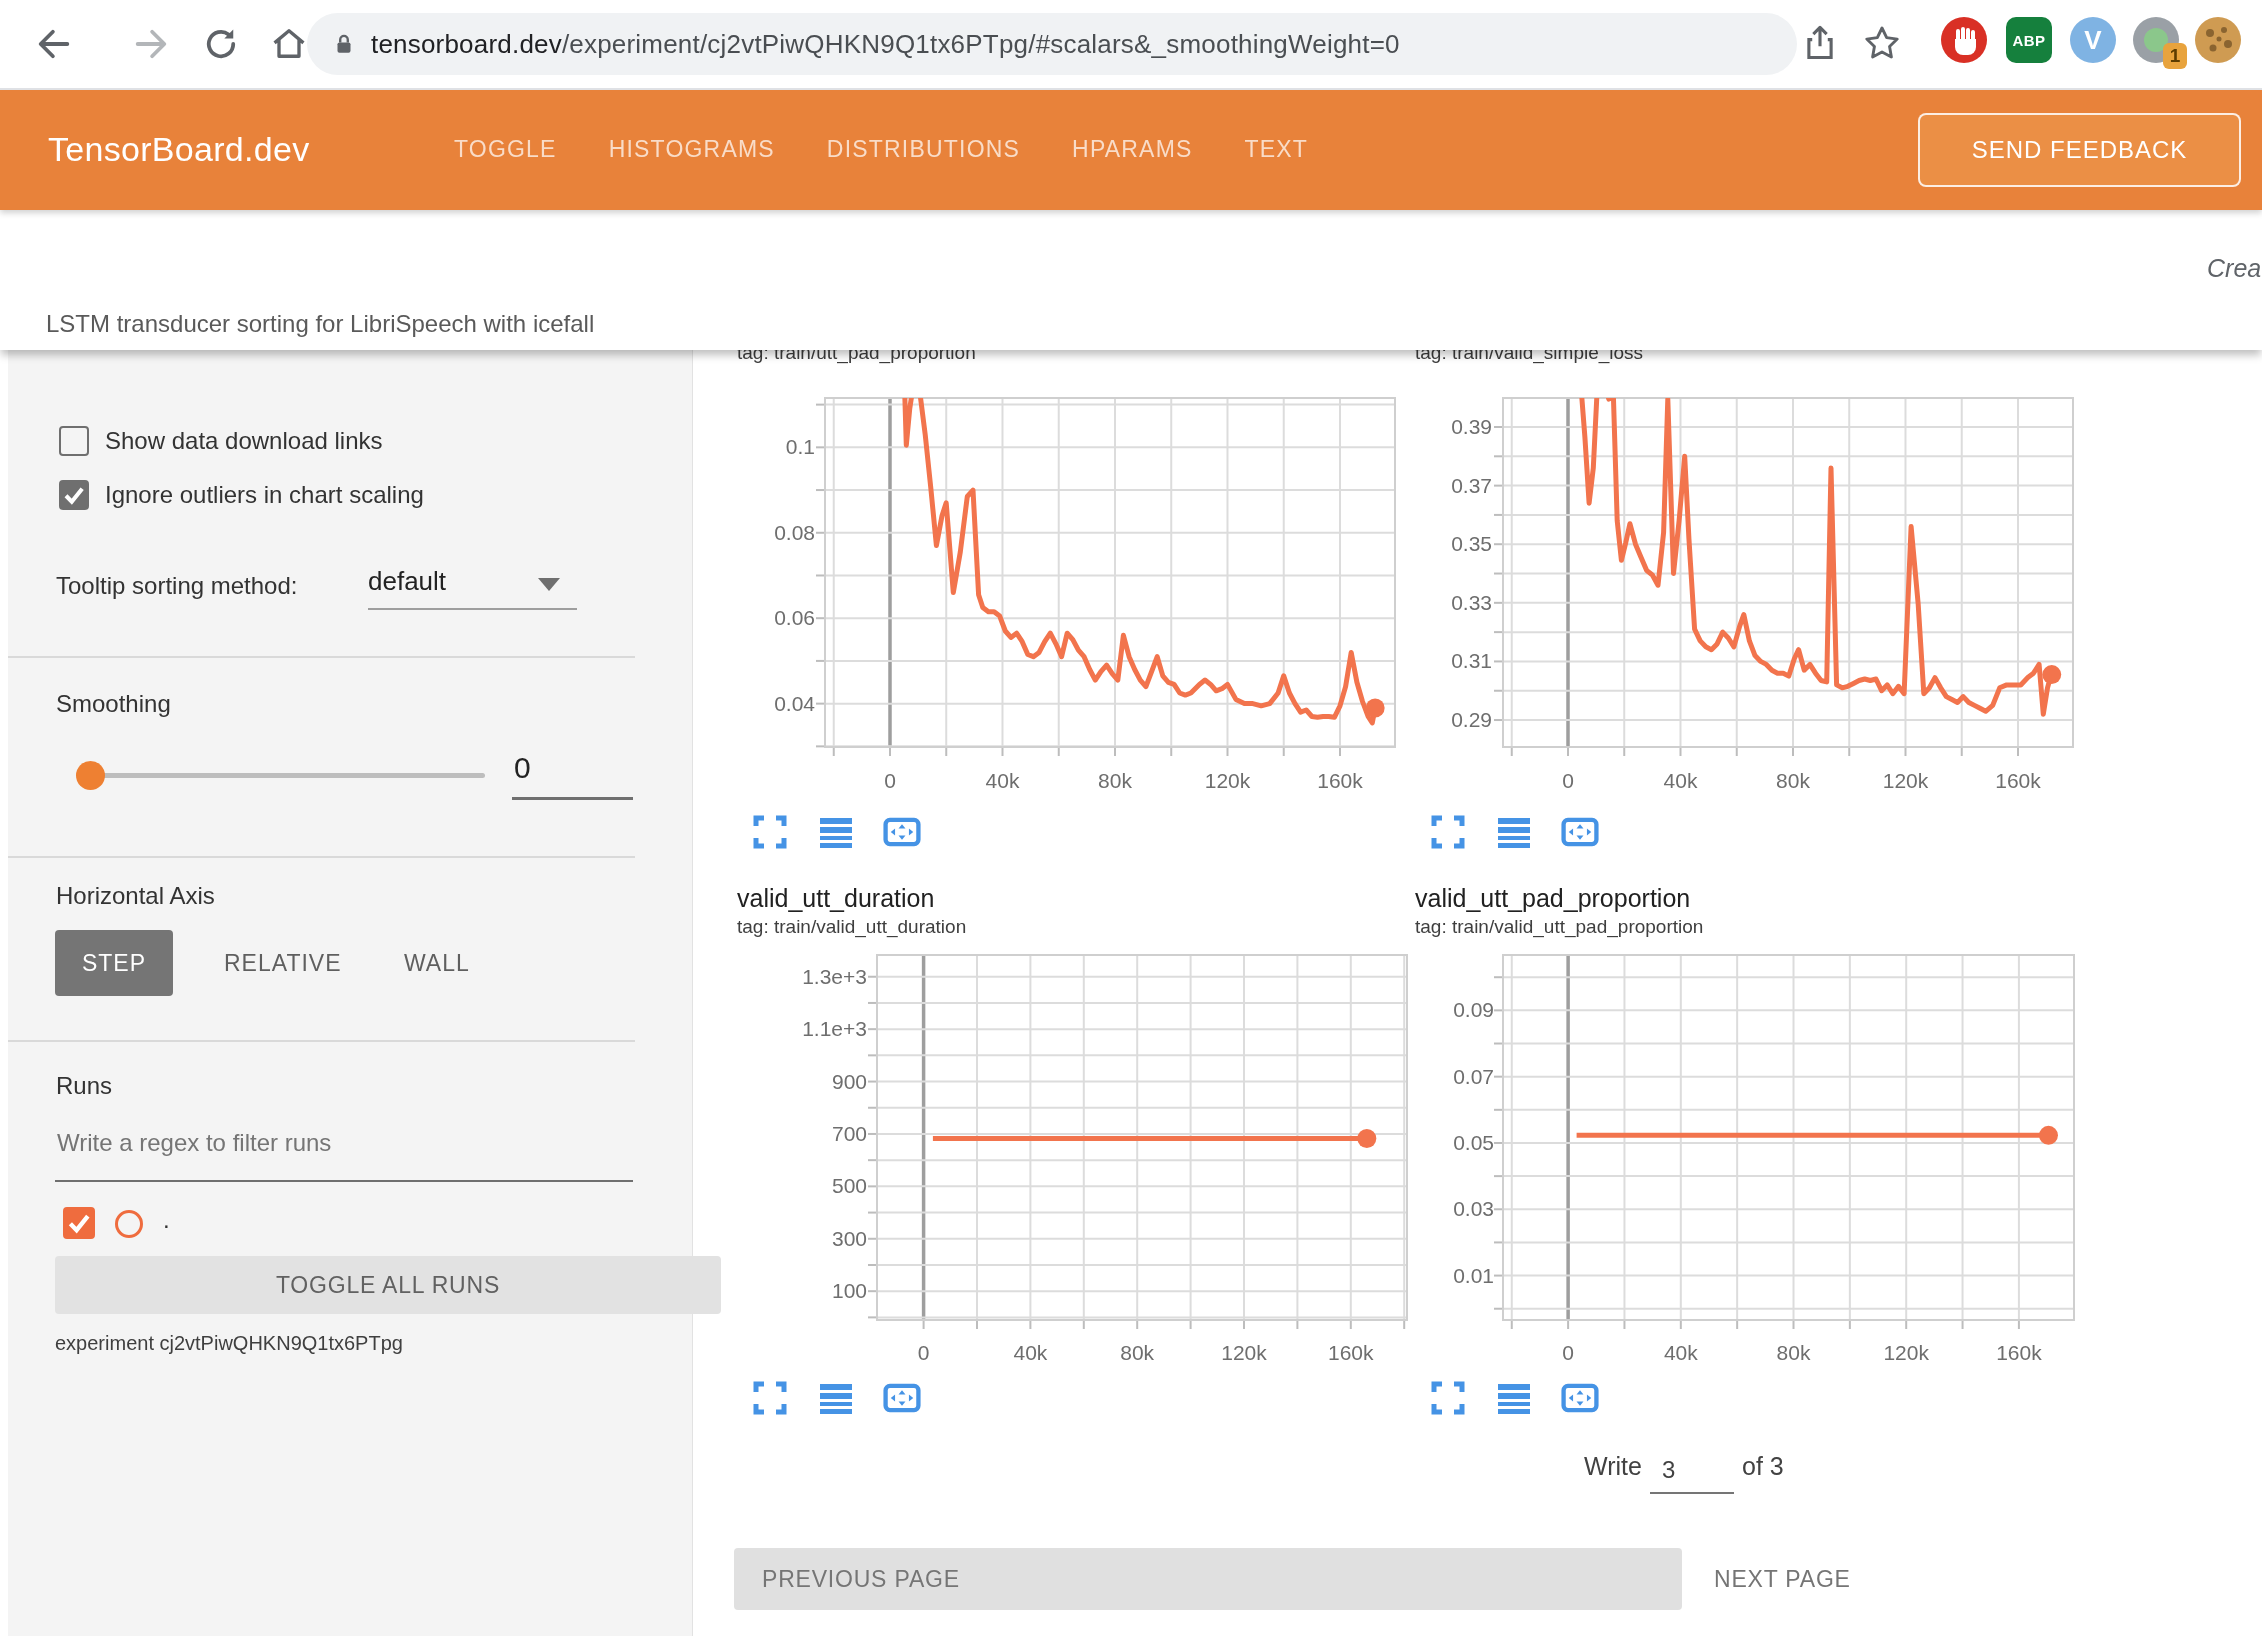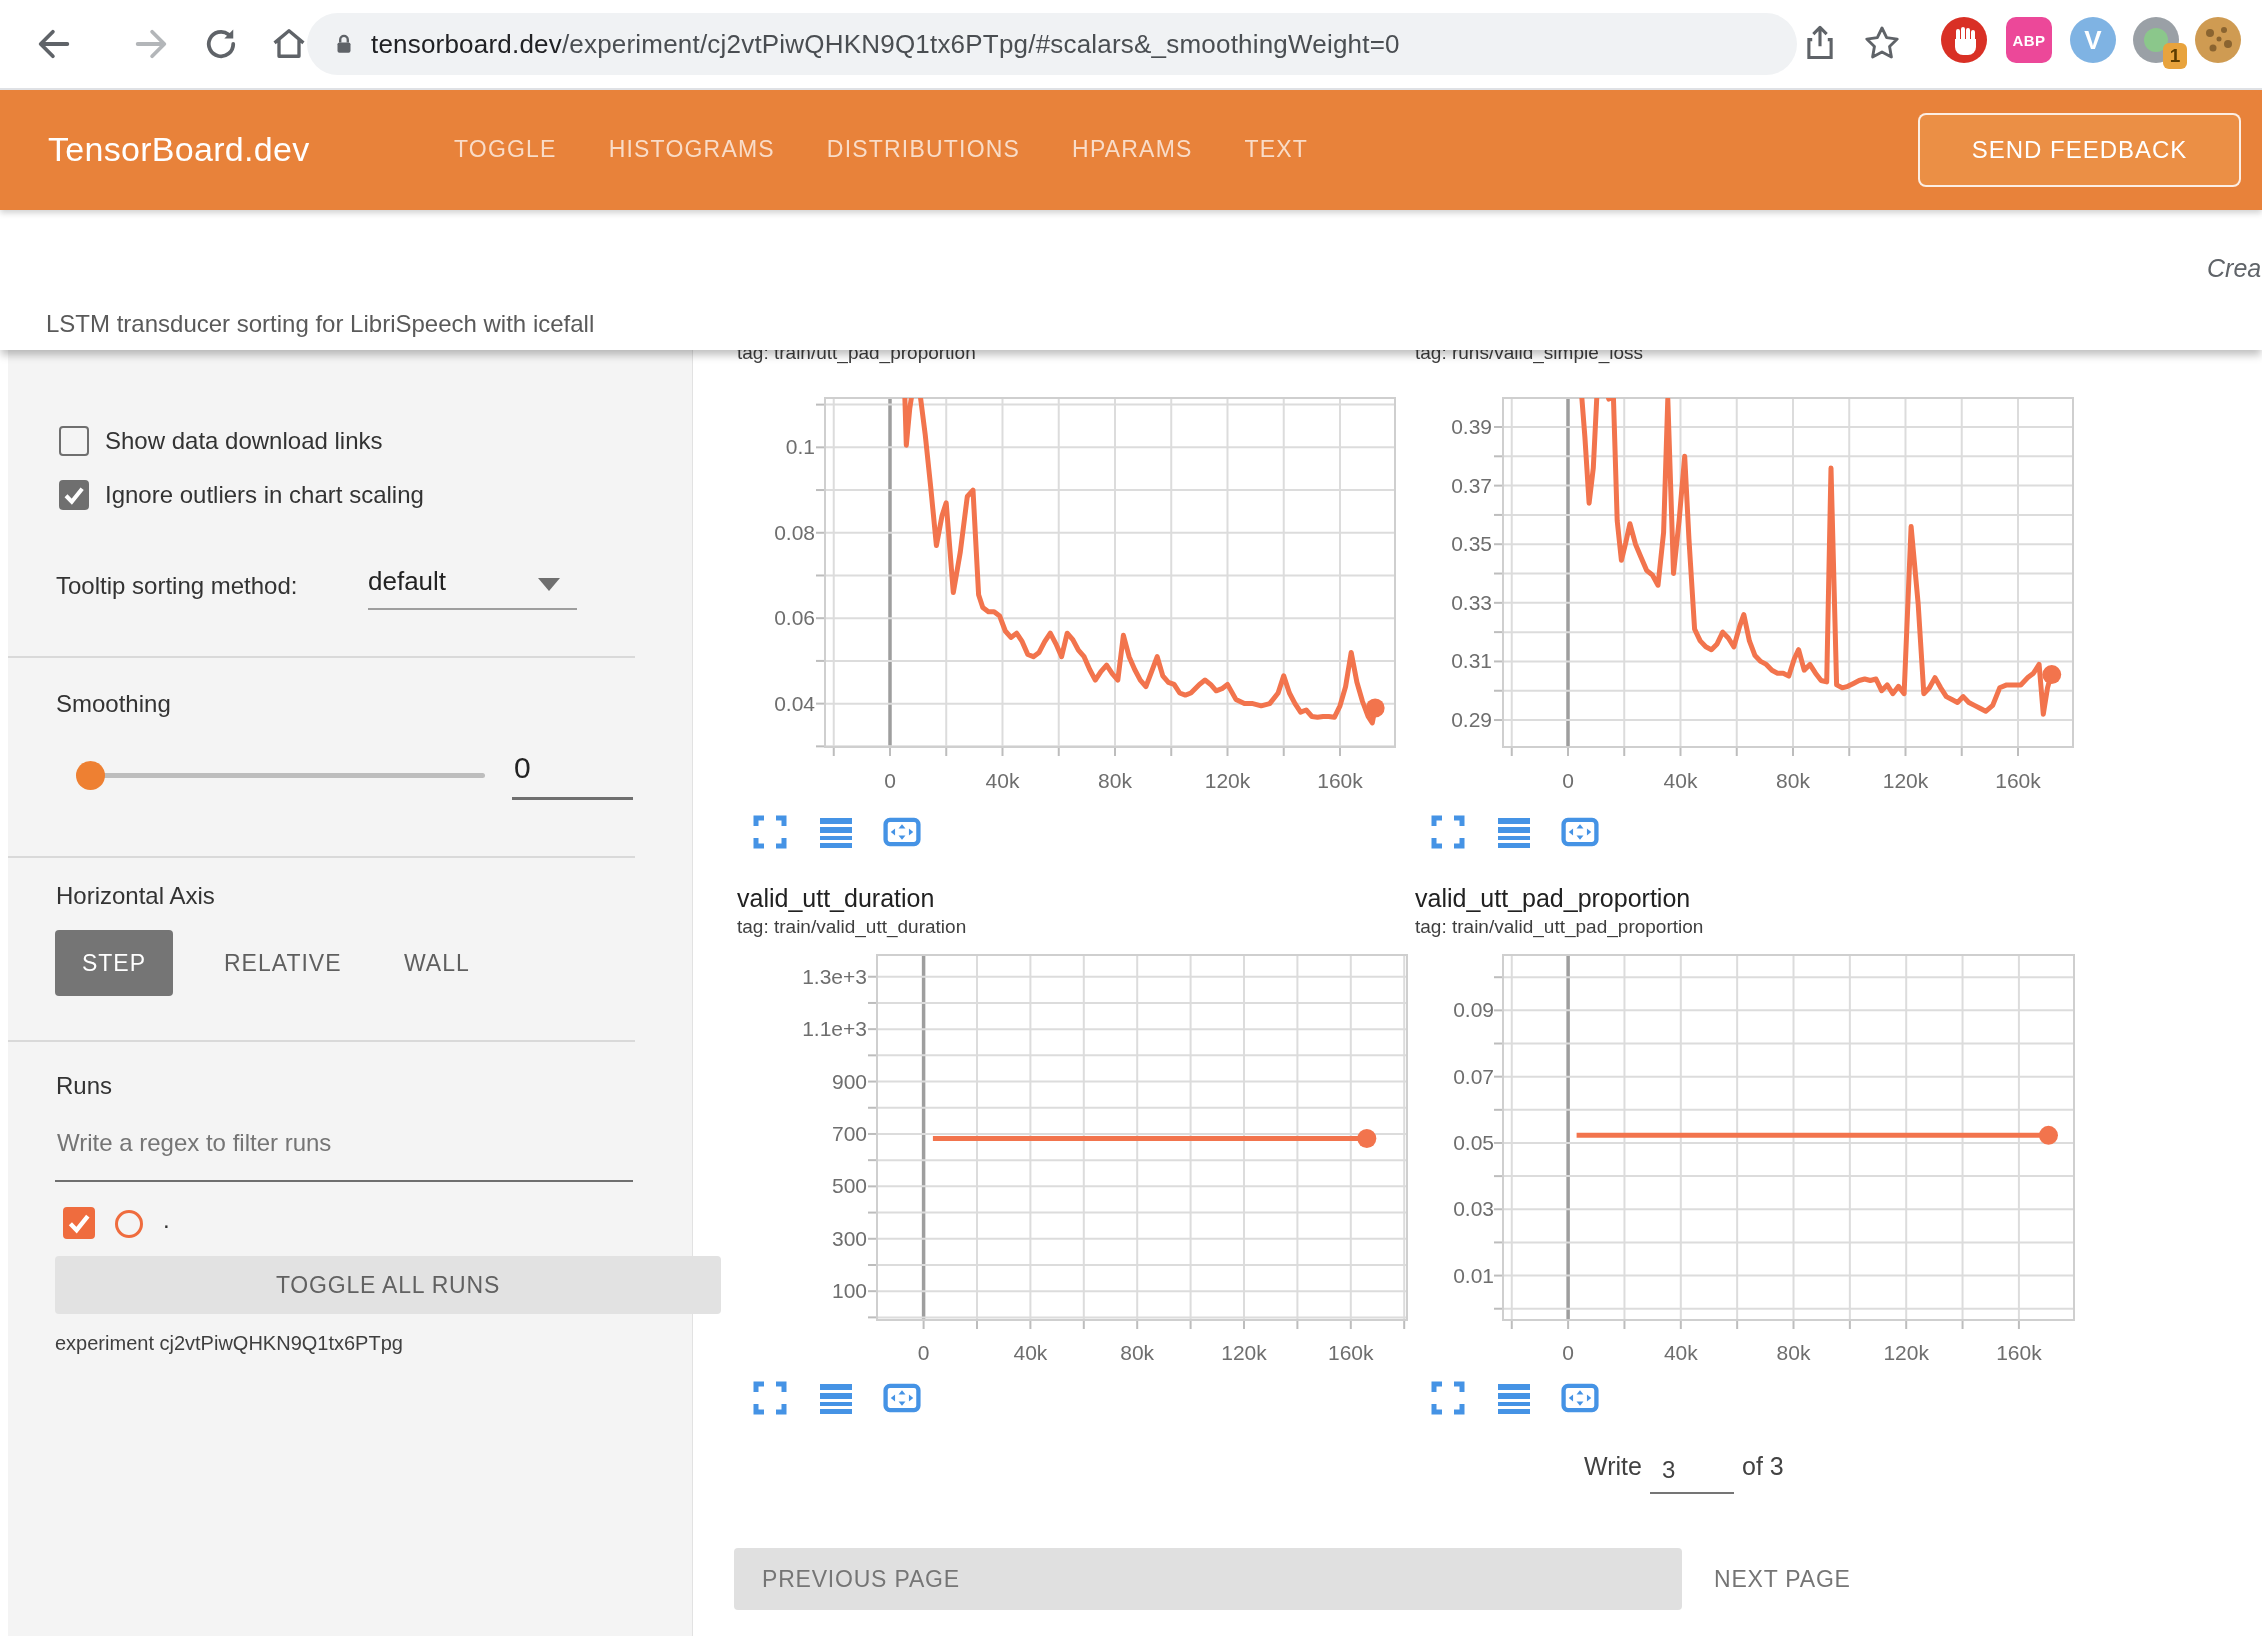--- a/index.html
+++ b/index.html
@@ -118,21 +118,21 @@
       <svg viewBox="0 0 46 46">
           <g fill="#fff">
             <rect x="15" y="12" width="4" height="14" rx="2"></rect>
             <rect x="20" y="10" width="4" height="16" rx="2"></rect>
             <rect x="25" y="11" width="4" height="15" rx="2"></rect>
             <rect x="30" y="13" width="4" height="12" rx="2"></rect>
             <path d="M14 22 h21 v8 a8 8 0 0 1 -8 8 h-5 a8 8 0 0 1 -8 -8 z"></path>
           </g>
         </svg>
     </div>
-    <div class="ext" style="left:2006px;background:#ec4899;border-radius:10px;display:flex;align-items:center;justify-content:center">
+    <div class="ext" style="left:2006px;background:#15803d;border-radius:10px;display:flex;align-items:center;justify-content:center">
       <span style="color:#fff;font-size:15px;font-weight:bold;letter-spacing:0.5px">ABP</span>
     </div>
     <div class="ext" style="left:2070px;background:#7fb3e3;display:flex;align-items:center;justify-content:center">
       <span style="color:#fff;font-size:26px;font-weight:bold">V</span>
     </div>
     <div class="ext" style="left:2133px;background:#9aa0a6">
       <div style="position:absolute;left:11px;top:11px;width:24px;height:24px;border-radius:50%;background:#8bc78b"></div>
       <div class="badge">1</div>
     </div>
     <div class="ext" style="left:2195px;background:#cf9b52">
@@ -208,21 +208,21 @@
         <polyline points="2.7,7.4 5.8,10.6 11.4,3.6" fill="none" stroke="#fff" stroke-width="2.2"></polyline>
       </svg>
   </div>
   <div class="abs run-circle"></div>
   <div class="abs sb-label" style="left:163px;top:1206px">.</div>
 
   <div class="abs toggle-runs">TOGGLE ALL RUNS</div>
   <div class="abs" style="left:55px;top:1332px;font-size:20px;color:#3f3f3f;z-index:2">experiment cj2vtPiwQHKN9Q1tx6PTpg</div>
 
   <div class="tagline" style="left:737px;top:342px">tag: train/utt_pad_proportion</div>
-  <div class="tagline" style="left:1415px;top:342px">tag: runs/valid_simple_loss</div>
+  <div class="tagline" style="left:1415px;top:342px">tag: train/valid_simple_loss</div>
 
   <div class="tools" style="left:750px;top:813px">
     <div class="icon-btn">
         <svg viewBox="0 0 36 36">
           <path d="M4 12 V4 H12 M24 4 H32 V12 M32 24 V32 H24 M12 32 H4 V24" fill="none" stroke="#4593e5" stroke-width="5"></path>
         </svg>
       </div>
     <div class="icon-btn">
         <svg viewBox="0 0 36 36">
           <g fill="#4593e5">

